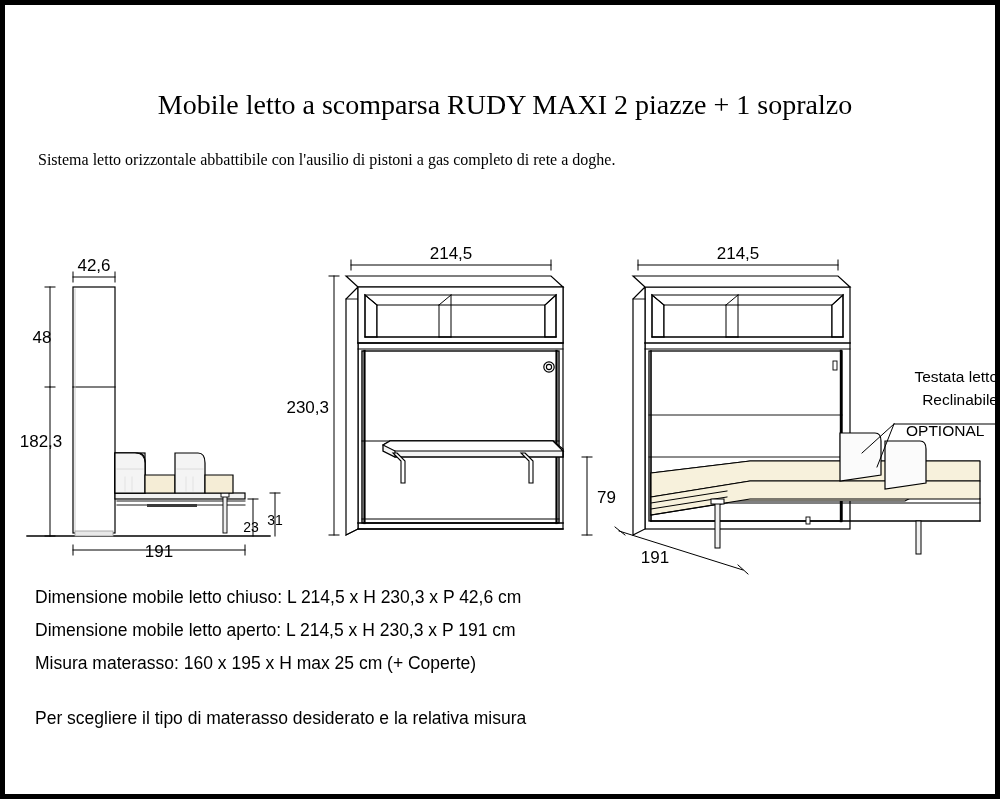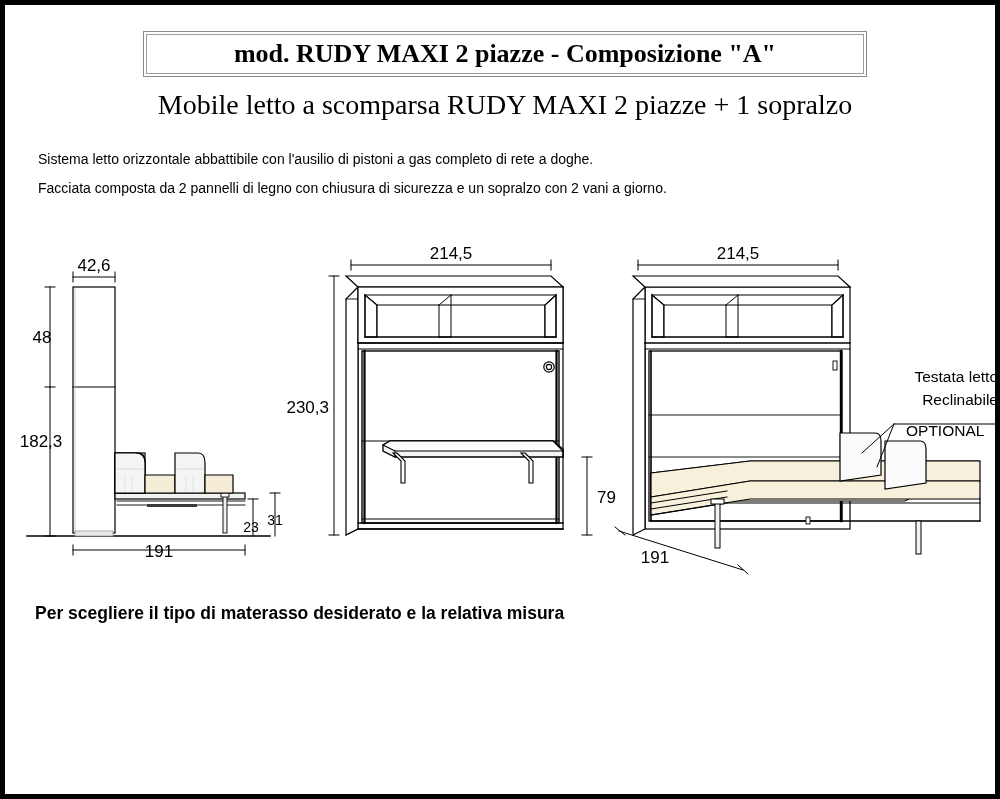--- a/index.html
+++ b/index.html
@@ -60,40 +60,40 @@
   }
 
   
   .desc {
     position: absolute;
     left: 33px;
     top: 140px;
     width: 940px;
   }
   .desc-line {
-    font-family: Liberation Sans, sans-serif;
-    font-size: 14px;
+    font-family: Liberation Serif, serif;
+    font-size: 16px;
     line-height: 29px;
     white-space: nowrap;
   }
 
   
   .specs {
     position: absolute;
     left: 30px;
     top: 576px;
     width: 940px;
   }
   .spec-line {
     font-family: "Liberation Sans", sans-serif;
     font-size: 17.5px;
     line-height: 33px;
     white-space: nowrap;
   }
-  .spec-line.gap { margin-top: 16px; font-weight: bold; }
+  .spec-line.gap { margin-top: 22px; }
 
   
   .drawings {
     position: absolute;
     left: 0;
     top: 240px;
     width: 1000px;
     height: 340px;
   }
   svg { display: block; }
@@ -112,31 +112,25 @@
     font-family: "Liberation Sans", sans-serif;
     font-size: 15.5px;
     fill: #000;
   }
 </style>
 </head>
 <body>
 
 <div id="page">
 
-  <div class="title-box">
-    <div class="title-box-inner">
-      <div class="title-text">mod. RUDY MAXI 2 piazze  - Composizione "A"</div>
-    </div>
-  </div>
 
   <div class="subtitle">Mobile letto a scomparsa RUDY MAXI 2 piazze + 1 sopralzo</div>
 
   <div class="desc">
     <div class="desc-line">Sistema letto orizzontale abbattibile con l'ausilio di pistoni a gas completo di rete a doghe.</div>
-    <div class="desc-line">Facciata composta da 2 pannelli di legno con chiusura di sicurezza e un sopralzo con 2 vani a giorno.</div>
   </div>
 
   <div class="drawings">
     <svg width="1000" height="340" viewBox="0 0 1000 340">
       <g fill="none" stroke="#000" stroke-width="1.2" stroke-linecap="square">
 
         <g>
 
           <line x1="22" y1="291" x2="265" y2="291" stroke-width="1.4"></line>
 
@@ -343,16 +337,19 @@
 
       <g>
         <text class="calltxt" x="993" y="137" text-anchor="end">Testata letto</text>
         <text class="calltxt" x="993" y="160" text-anchor="end">Reclinabile</text>
         <text class="calltxt" x="901" y="191">OPTIONAL</text>
       </g>
     </svg>
   </div>
 
   <div class="specs">
+    <div class="spec-line">Dimensione mobile letto chiuso: L 214,5 x H 230,3 x P 42,6 cm</div>
+    <div class="spec-line">Dimensione mobile letto aperto: L 214,5 x H 230,3 x P 191 cm</div>
+    <div class="spec-line">Misura materasso: 160 x 195 x H max 25 cm (+ Coperte)</div>
     <div class="spec-line gap">Per scegliere il tipo di materasso desiderato e la relativa misura</div>
   </div>
 
 </div>
 
 </body></html>

